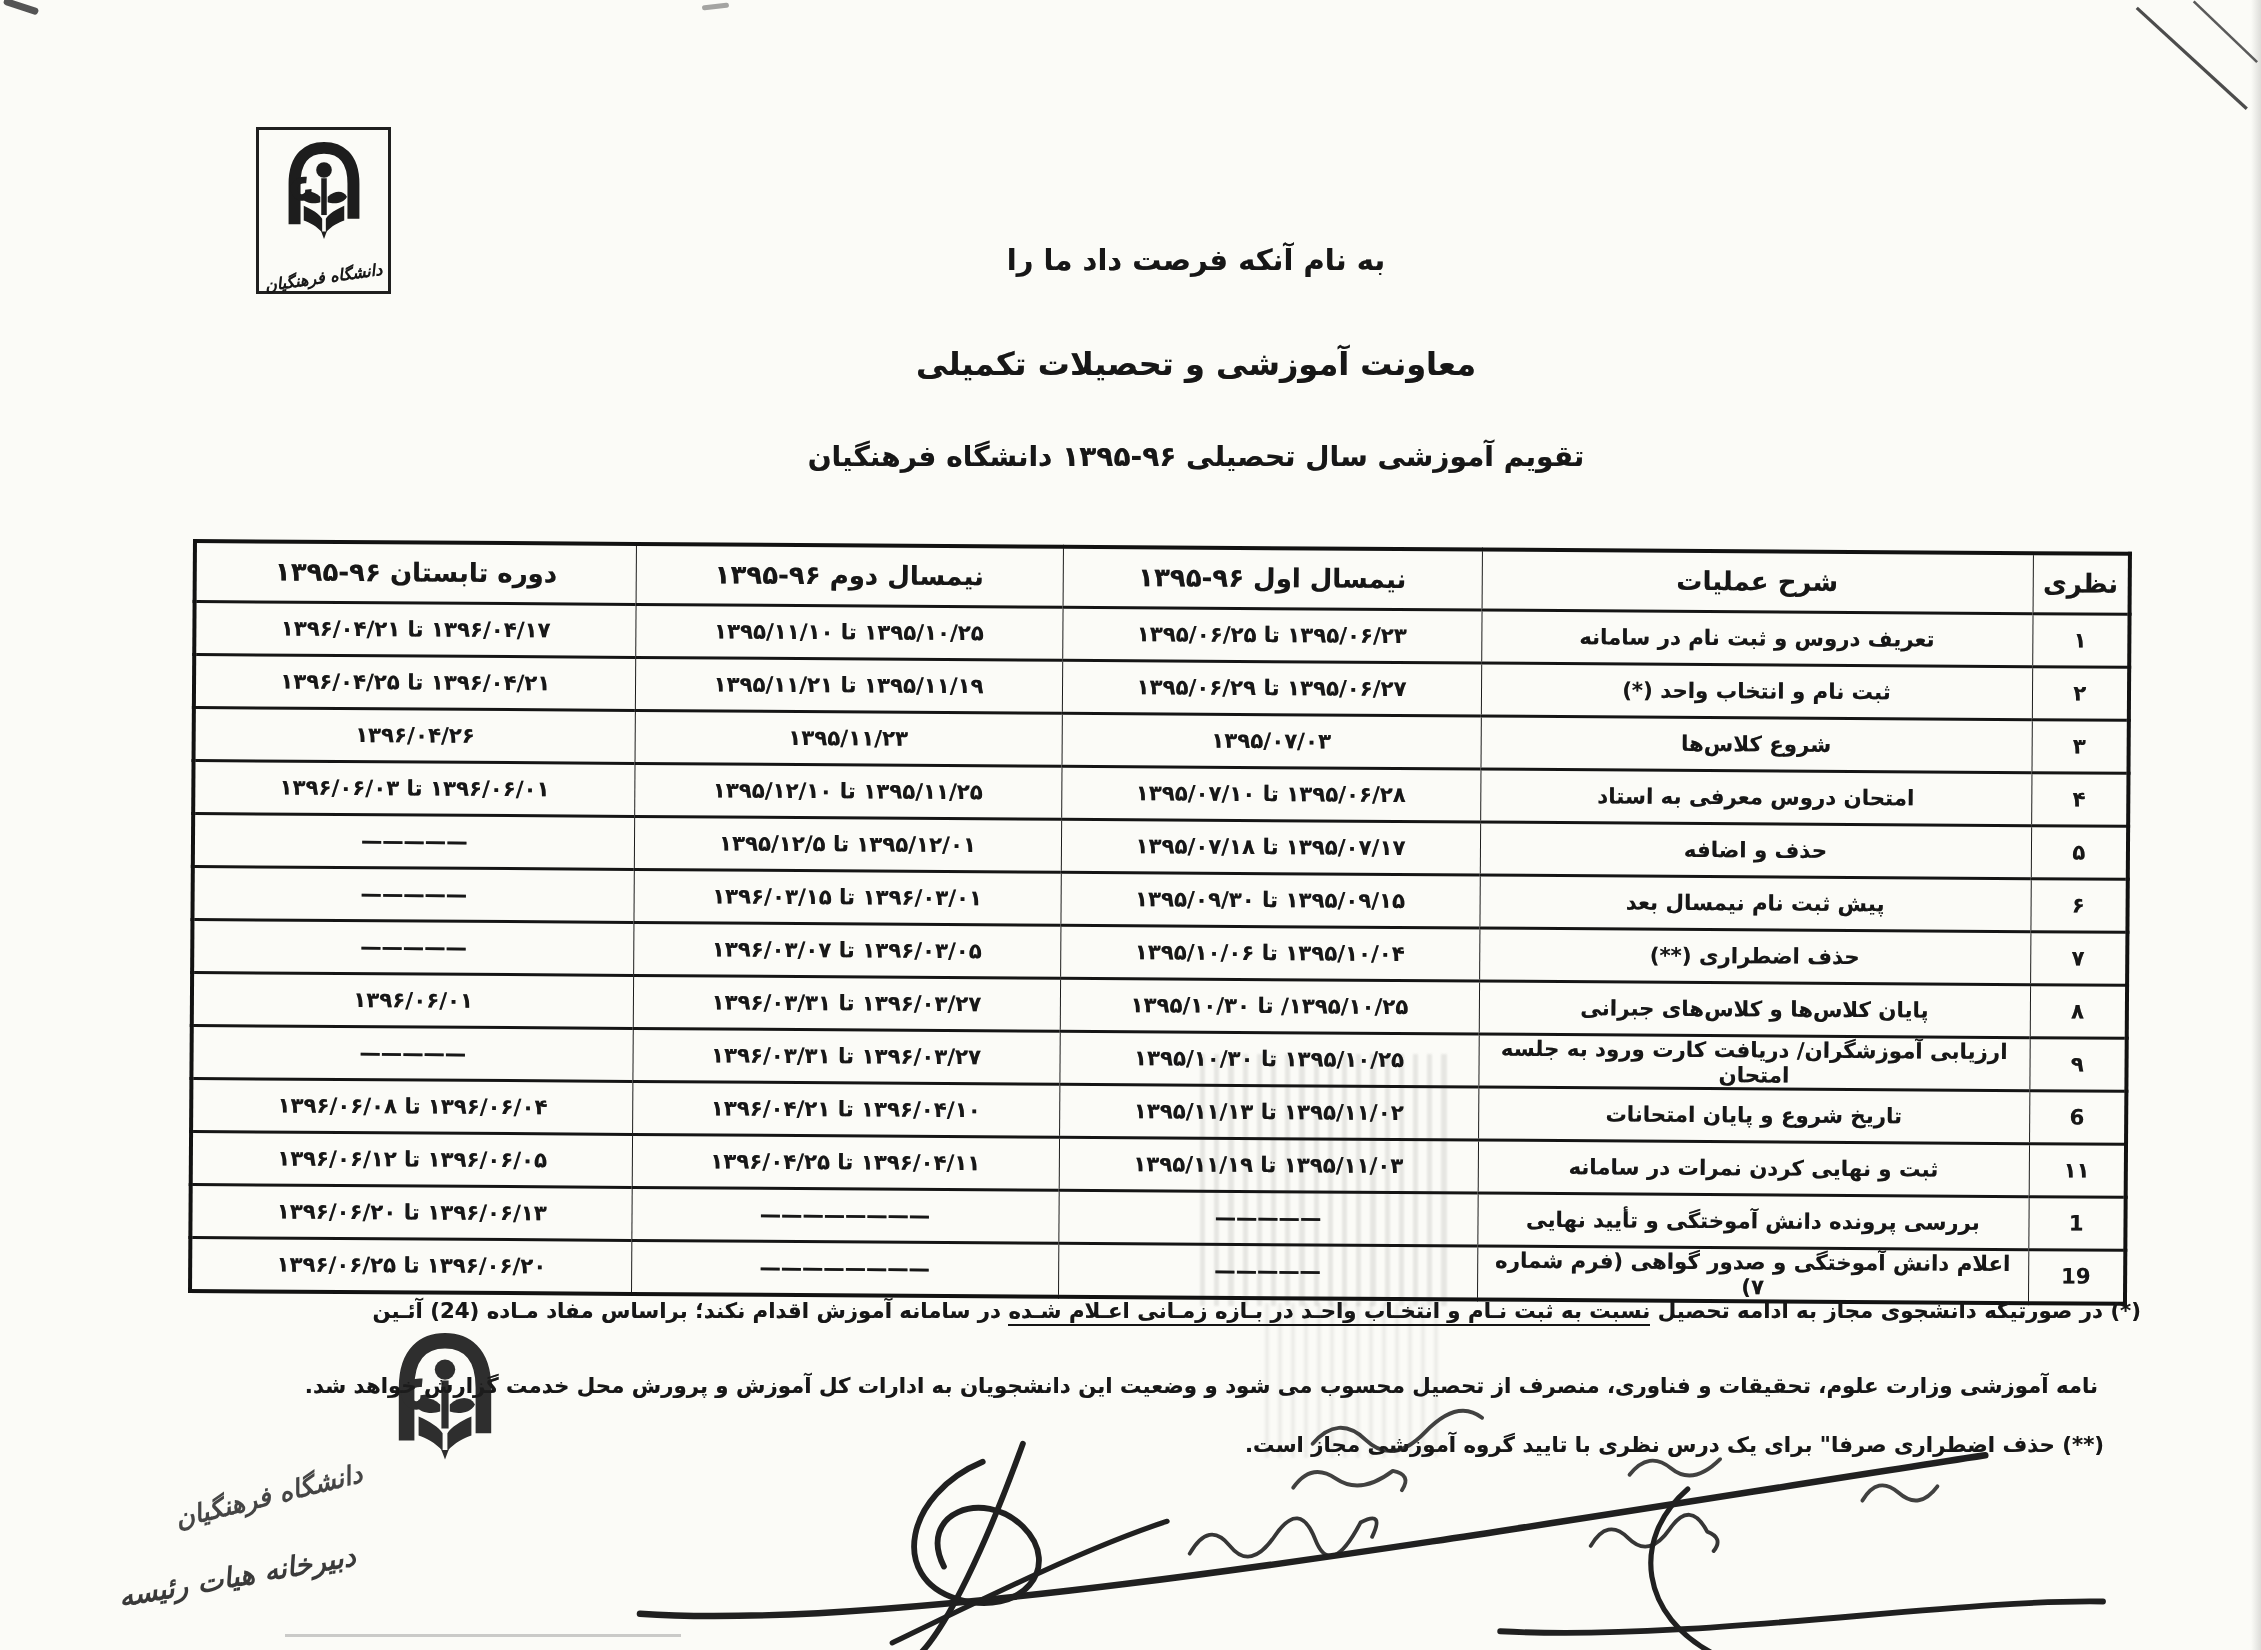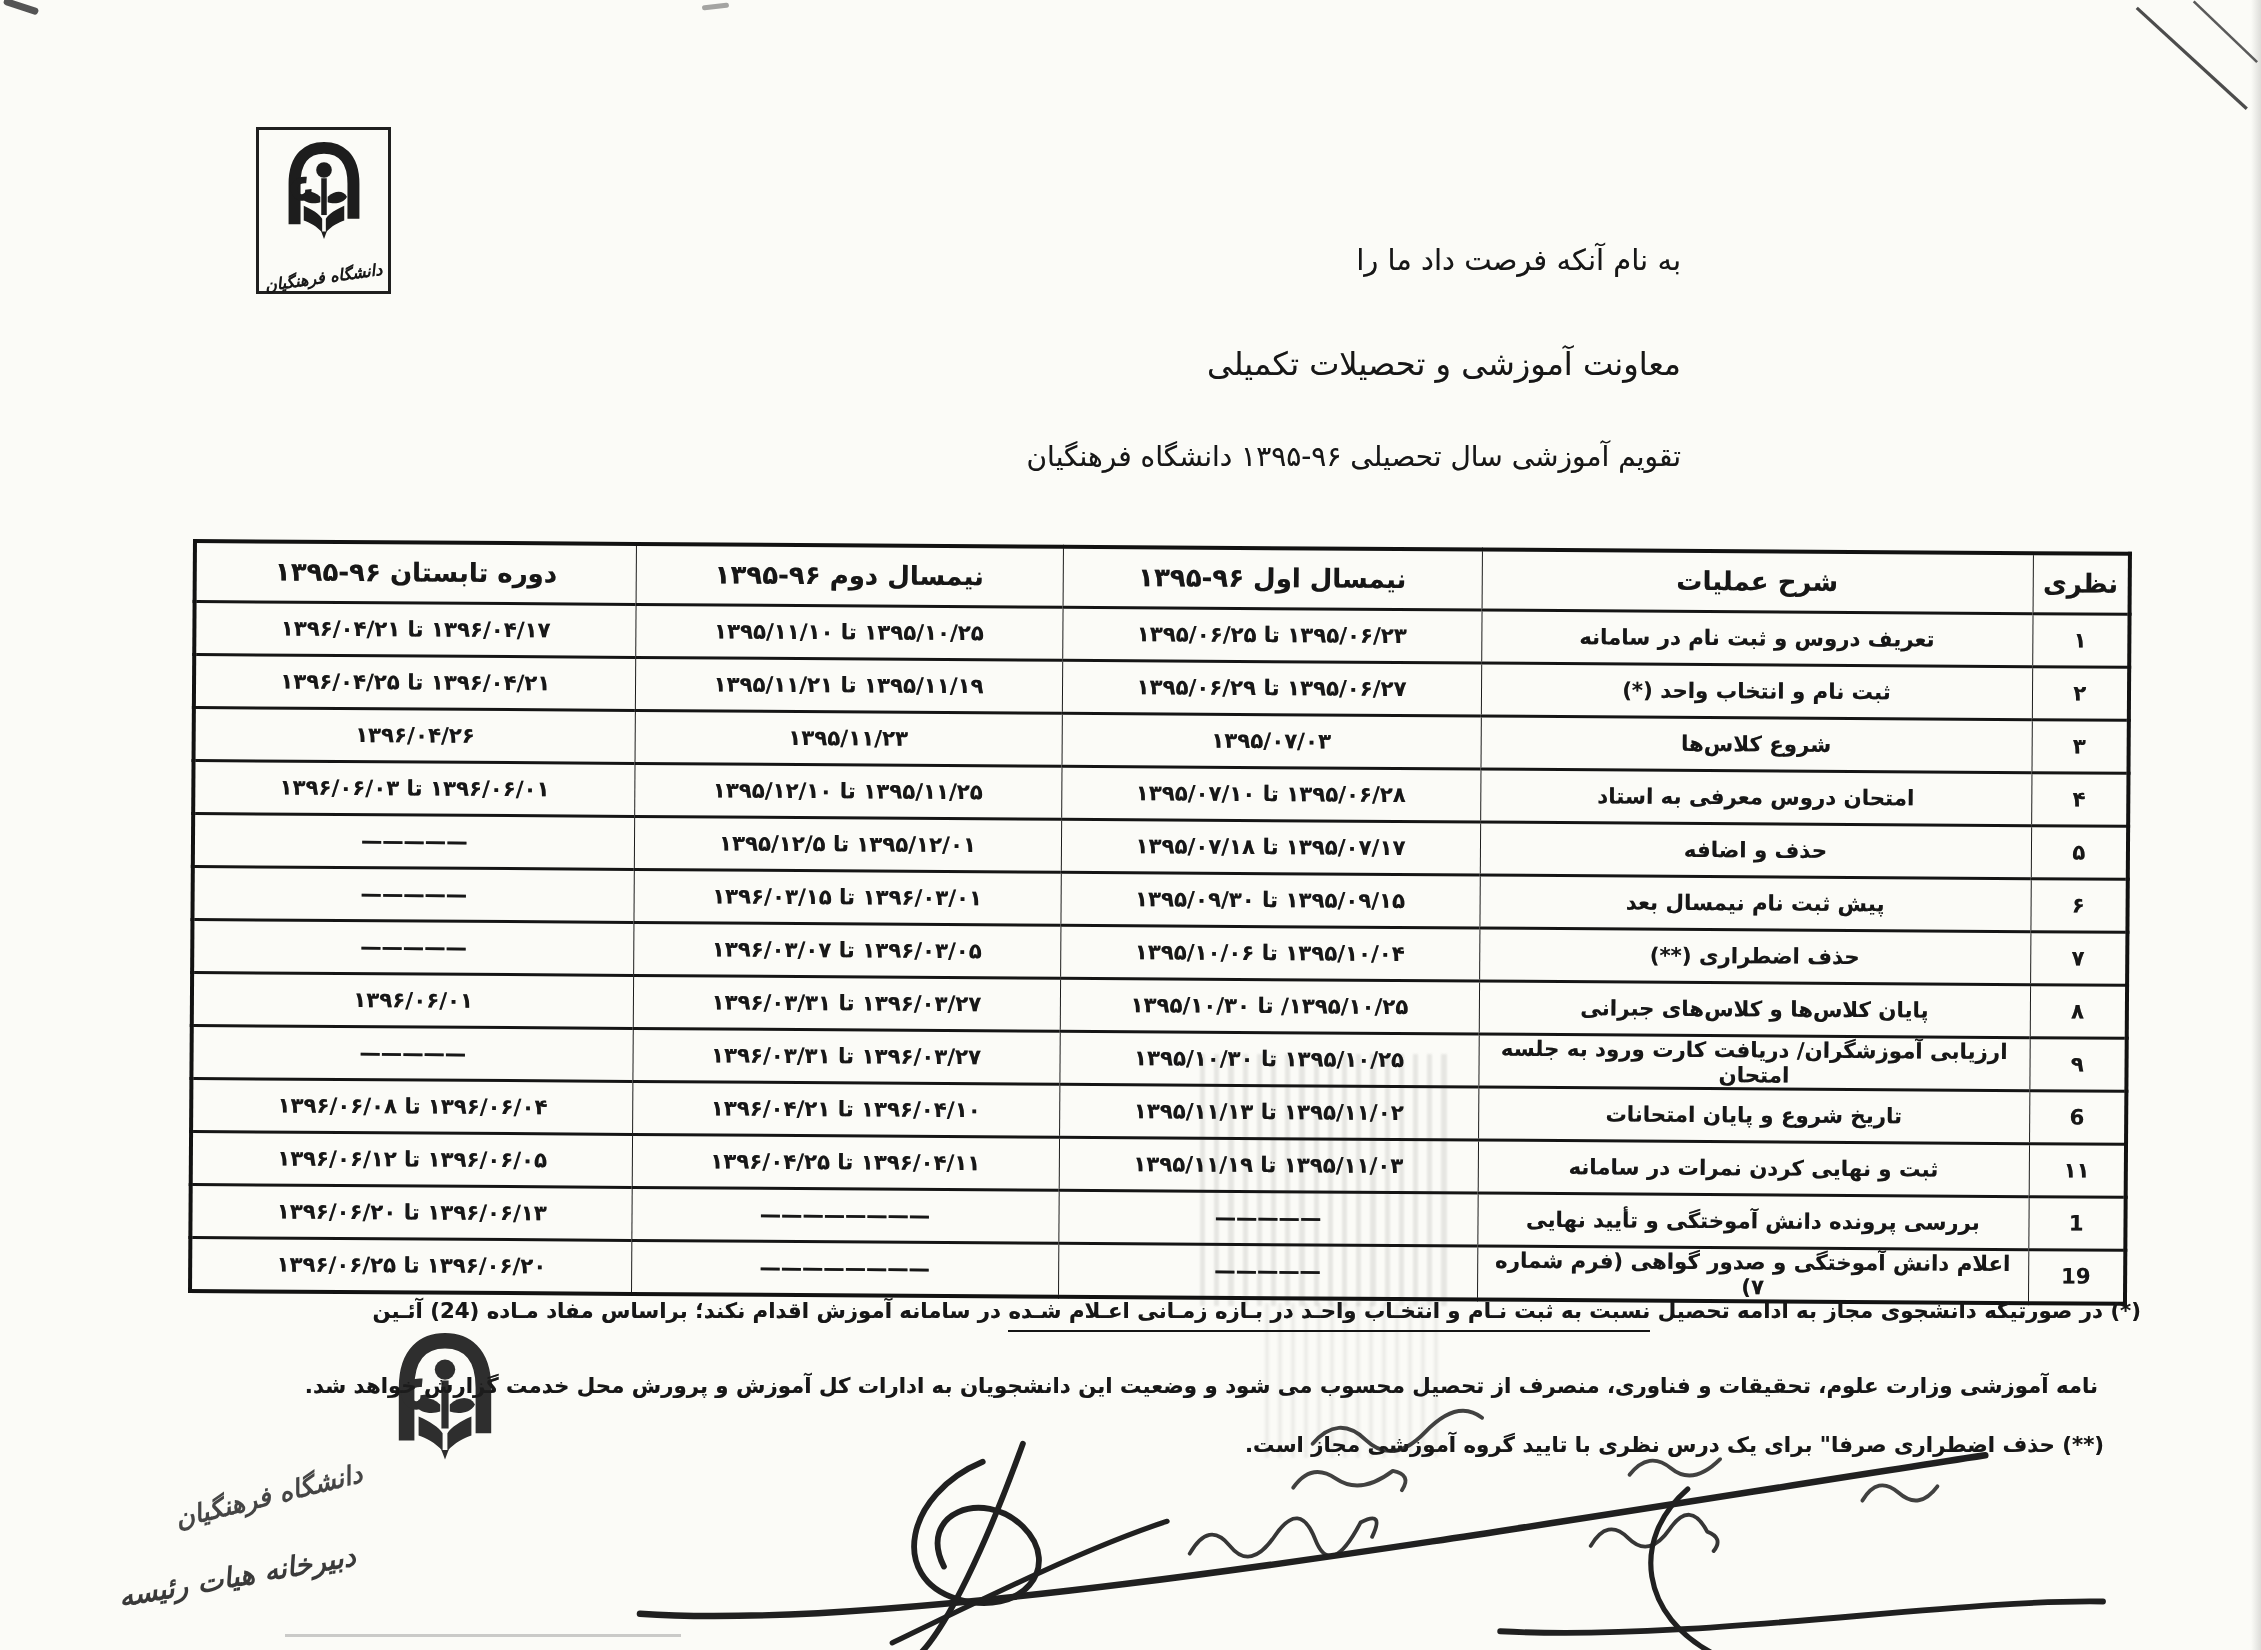--- a/index.html
+++ b/index.html
@@ -28,42 +28,42 @@
 
   
   .logo-frame{position:absolute;left:256px;top:127px;width:135px;height:167px;
     border:3.9px solid #1f1f1f;box-sizing:border-box;}
   .logo-frame .emblem{position:absolute;left:19.4px;top:7.8px;width:92px;height:109px;}
   .logo-caption{position:absolute;left:0;right:0;bottom:3.9px;text-align:center;
     font-size:16px;font-weight:700;font-style:italic;transform:rotate(-8deg);direction:rtl;}
 
   
   .header-block{position:absolute;left:711px;top:243px;width:970px;text-align:center;direction:rtl;}
-  .h-line{font-weight:400;text-align:right;}
+  .h-line{font-weight:700;}
   .h-line1{font-size:29px;margin:0 0 68px 0;}
   .h-line2{font-size:32px;margin:0 0 57px 0;}
   .h-line3{font-size:28px;margin:0;}
 
   
   .table-wrap{position:absolute;left:193px;top:539px;transform:rotate(.38deg);transform-origin:0 0;}
   table.cal{border-collapse:collapse;table-layout:fixed;width:1935px;direction:rtl;
     border:4.5px solid #121212;}
   table.cal th,table.cal td{border-left:1.9px solid #1c1c1c;border-right:1.9px solid #1c1c1c;
     border-top:3.9px solid #151515;border-bottom:3.9px solid #151515;
     text-align:center;vertical-align:middle;padding:0 7.8px;box-sizing:border-box;overflow:hidden;}
   table.cal th{height:60px;font-size:26px;font-weight:700;}
   table.cal td{height:53px;font-size:21.3px;font-weight:700;}
   td.col-op{font-size:23px;}
   col.c-no{width:97px;} col.c-op{width:551px;} col.c-s1{width:419px;}
   col.c-s2{width:427px;} col.c-su{width:441px;}
 
   
   .fn{direction:rtl;font-weight:700;font-size:21.3px;position:absolute;text-align:right;line-height:1.5;}
   .fn1{right:120px;left:259px;top:1295px;}
-  .fn1 .u{border-bottom:2.6px solid #151515;padding-bottom:7px;}
+  .fn1 .u{border-bottom:2.6px solid #151515;padding-bottom:1px;}
   .fn1b{right:163px;left:278px;top:1370px;}
   .fn2{right:157px;top:1429px;}
 
   
   .emblem2{position:absolute;left:385px;top:1329px;width:120px;height:140px;opacity:.92;}
   .callig{position:absolute;direction:rtl;text-align:center;font-weight:700;font-style:italic;color:#262626;}
   .callig1{left:144px;top:1481px;width:249px;transform:rotate(-14deg);font-size:26px;opacity:.85;letter-spacing:0.6px;}
   .callig2{left:85px;top:1560px;width:304px;transform:rotate(-10deg);font-size:28px;opacity:.9;letter-spacing:1.3px;}
   .sig-svg{position:absolute;left:530px;top:1384px;width:1617px;height:272px;}
   .sig-svg path{fill:none;stroke:#202020;stroke-linecap:round;stroke-linejoin:round;}

